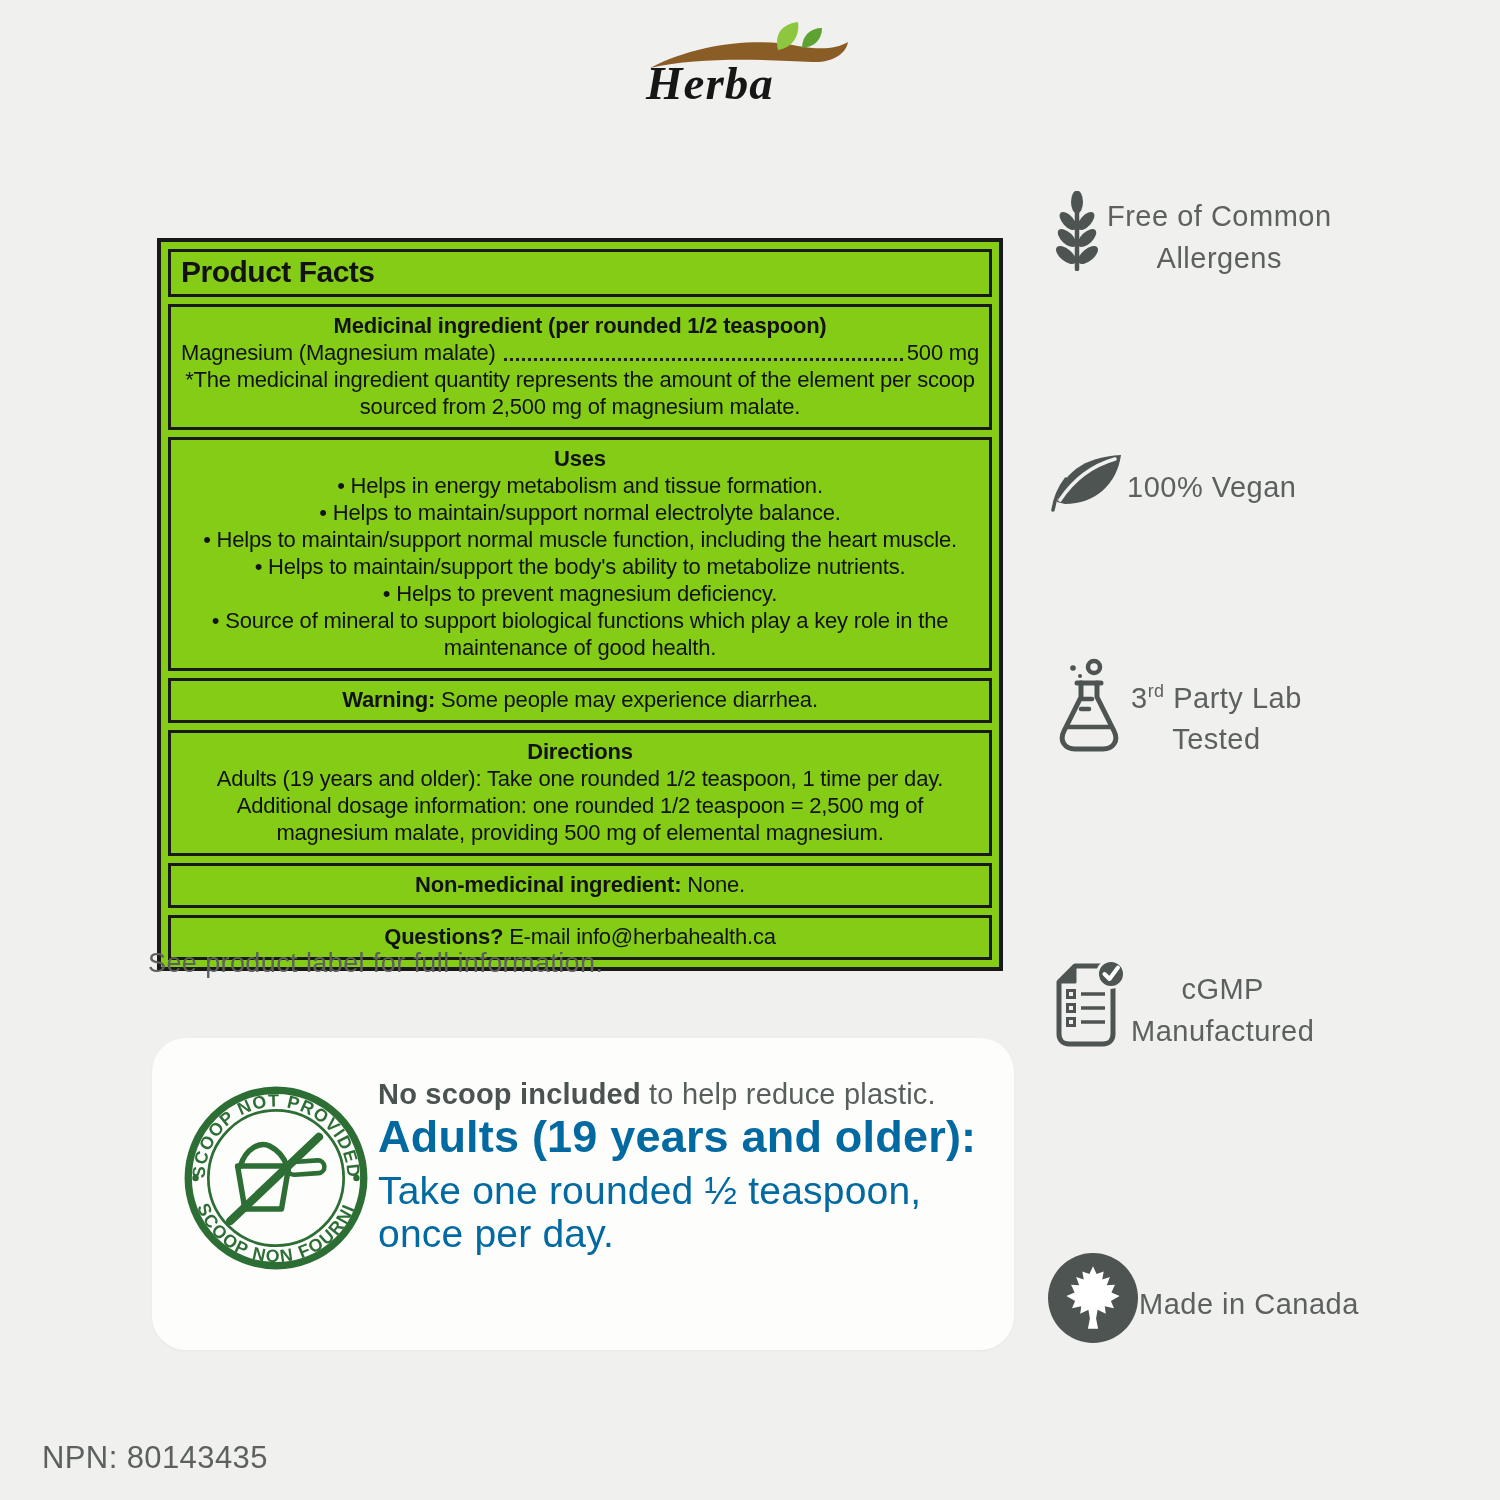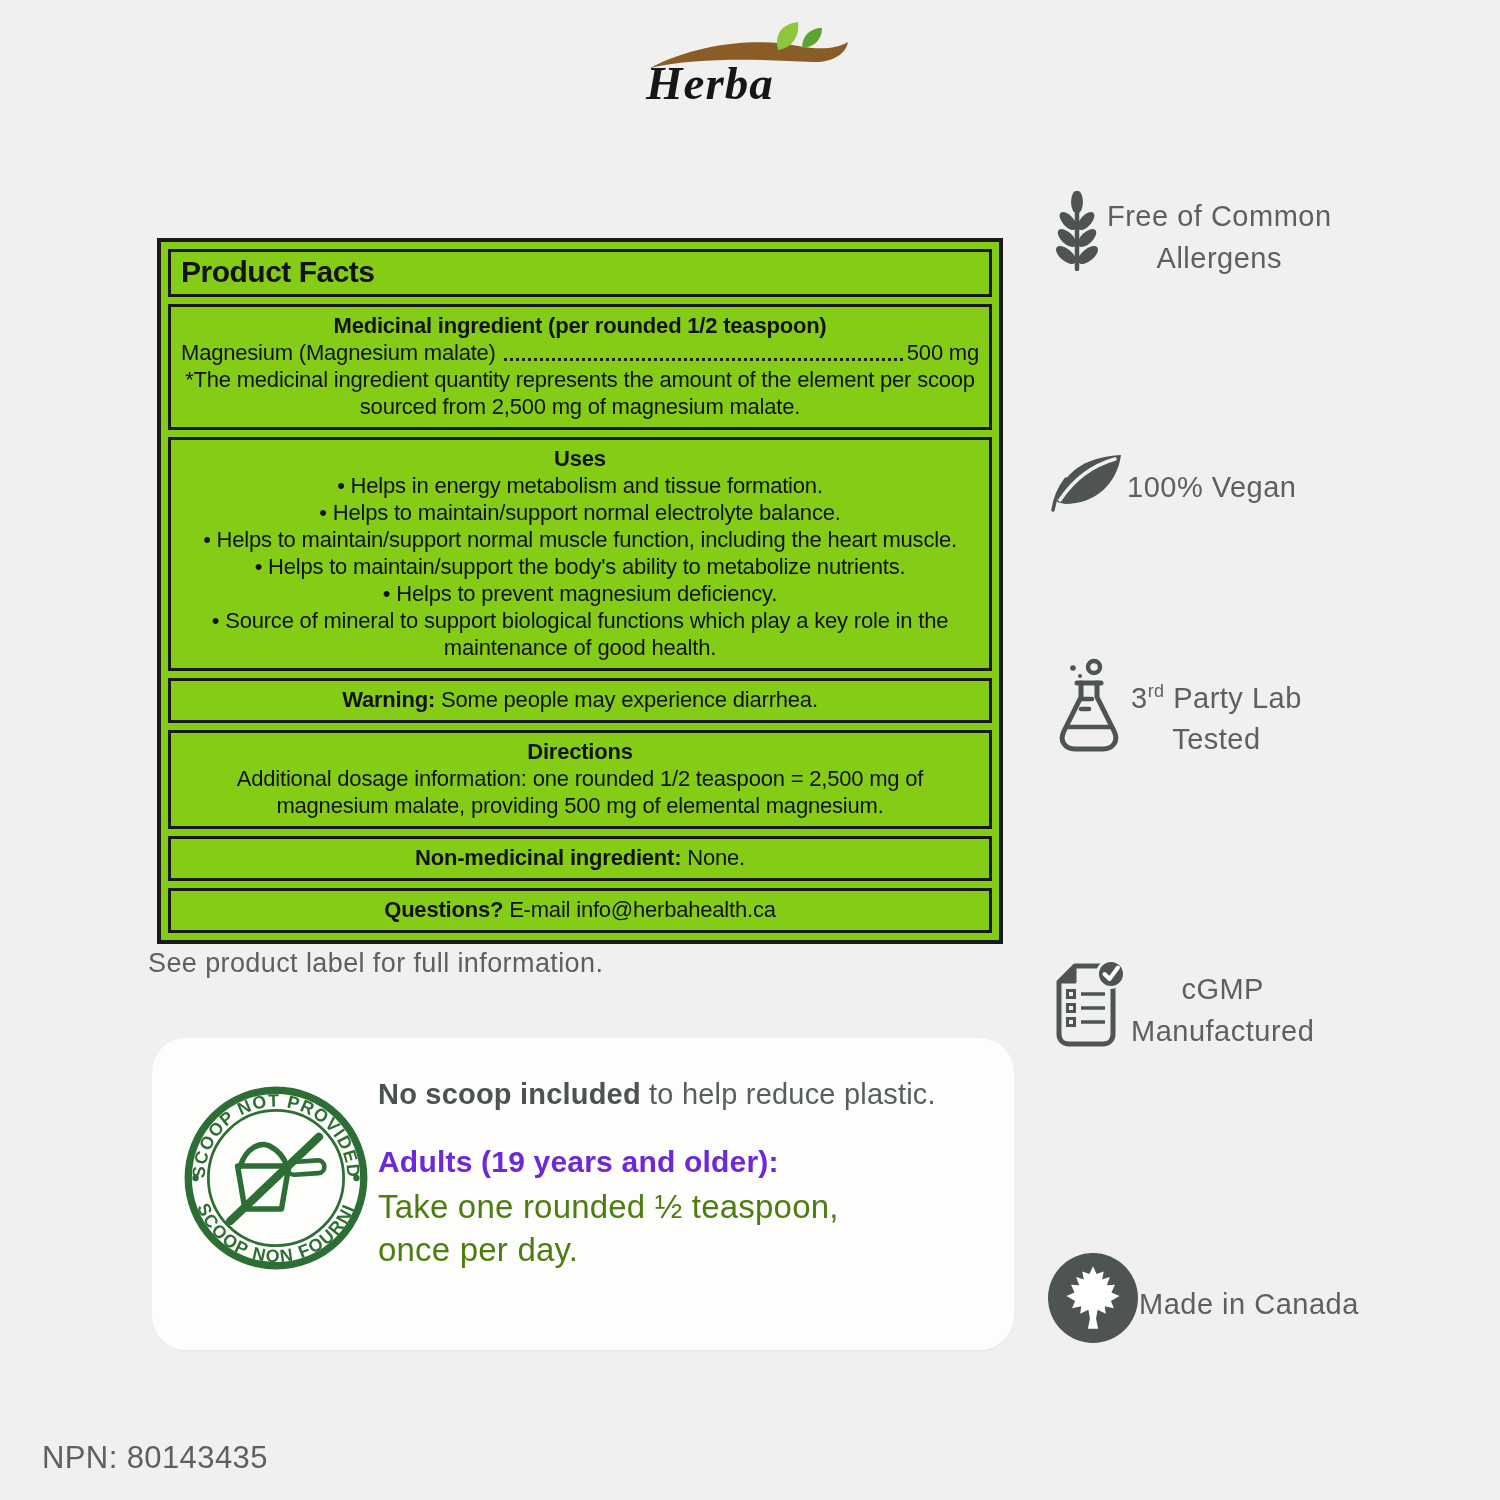--- a/index.html
+++ b/index.html
@@ -43,22 +43,22 @@
   
   .scoop-card{
     position:absolute;left:152px;top:1038px;width:862px;height:312px;
     background:#fdfdfc;border-radius:34px;
     box-shadow:0 1px 3px rgba(0,0,0,0.04);
   }
   .seal{position:absolute;left:28px;top:44px;}
   .card-text{position:absolute;left:226px;top:40px;width:610px;}
   .card-intro{font-size:29px;color:#4b5350;letter-spacing:0.2px;}
   .card-intro .reg{font-weight:normal;color:#575f5c;}
-  .card-head{margin-top:34px;font-size:30px;font-weight:bold;color:#6d28d9;letter-spacing:0.2px;}
-  .card-line{font-size:33px;color:#4d7c0f;line-height:43px;letter-spacing:0.2px;}
+  .card-head{font-size:45px;font-weight:bold;color:#0369a1;letter-spacing:0.2px;}
+  .card-line{font-size:39px;color:#0369a1;line-height:43px;letter-spacing:0.2px;}
   .card-line.first{margin-top:6px;}
 
   
   .badge{
     position:absolute;left:1047px;width:380px;
     display:flex;flex-direction:row;align-items:center;
   }
   .badge-label{
     text-align:center;font-size:29px;line-height:42px;
     color:#5c615f;letter-spacing:0.5px;margin-top:12px;
@@ -110,20 +110,21 @@
     <div>• Helps to prevent magnesium deficiency.</div>
     <div>• Source of mineral to support biological functions which play a key role in the maintenance of good health.</div>
   </div>
 
   <div class="sec">
     <span class="b">Warning:</span><span> Some people may experience diarrhea.</span>
   </div>
 
   <div class="sec">
     <div class="head">Directions</div>
+    <div>Adults (19 years and older): Take one rounded 1/2 teaspoon, 1 time per day.</div>
     <div>Additional dosage information: one rounded 1/2 teaspoon = 2,500 mg of magnesium malate, providing 500 mg of elemental magnesium.</div>
   </div>
 
   <div class="sec">
     <span class="b">Non-medicinal ingredient:</span><span> None.</span>
   </div>
 
   <div class="sec">
     <span class="b">Questions?</span><span> E-mail info@herbahealth.ca</span>
   </div>

